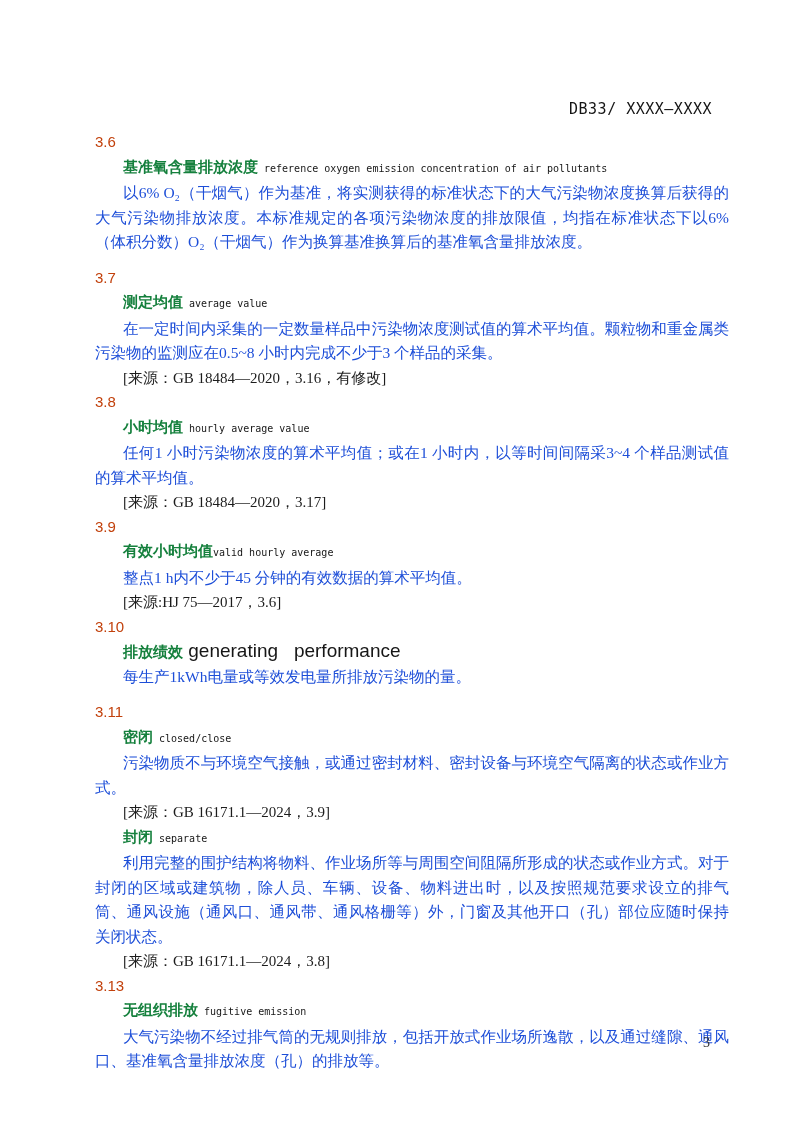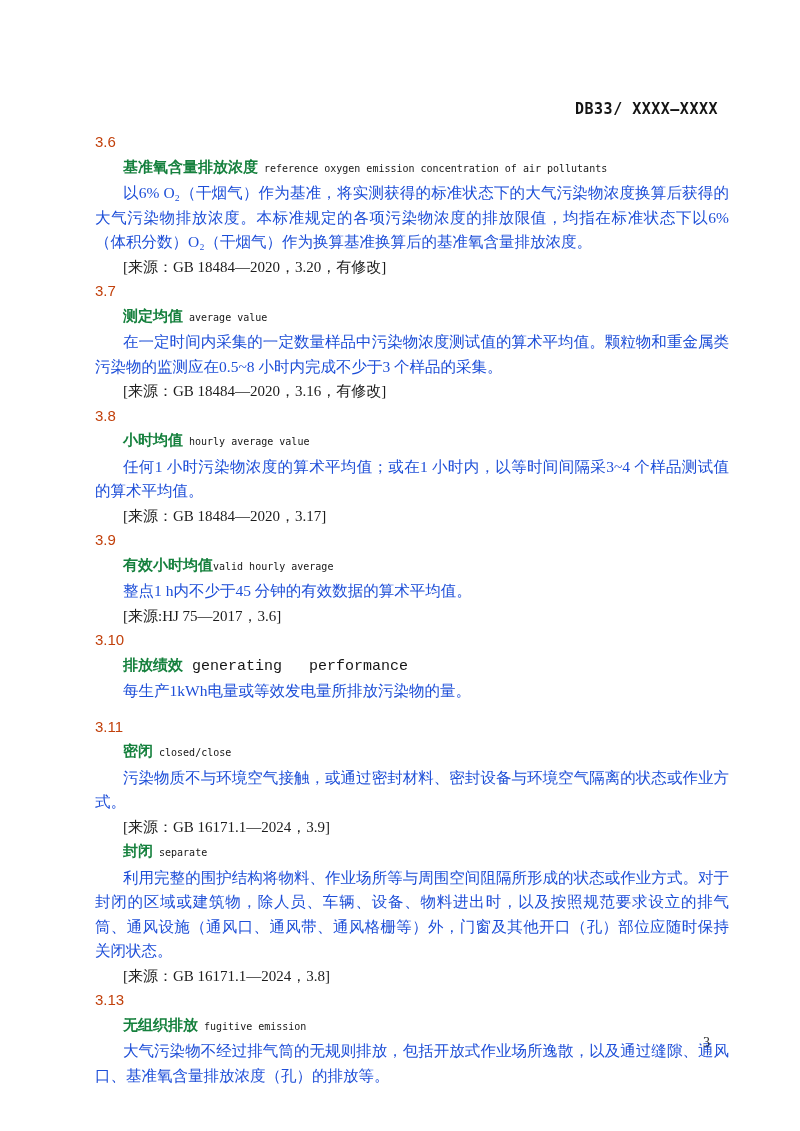--- a/index.html
+++ b/index.html
@@ -10,23 +10,23 @@
   }
   .page {
     position: relative;
     width: 800px; height: 1131px;
     background: #ffffff;
     color: #1c1c1c;
     overflow: hidden;
   }
   .doc-header {
     position: absolute;
-    top: 100px; right: 82px;
+    top: 100px; right: 88px;
     font-family: "DejaVu Sans Mono", monospace;
-    font-weight: 700;
+    font-weight: 400;
     font-size: 15px;
     letter-spacing: 0.5px;
     color: #141414;
   }
   .content {
     position: absolute;
     top: 130px; left: 95px;
     width: 634px;
     line-height: 24.5px;
     font-size: 15.5px;
@@ -46,22 +46,22 @@
     font-size: 15px;
     color: #15803d;
   }
   .term-en {
     font-family: "DejaVu Sans Mono", monospace;
     font-size: 10px;
     white-space: pre;
     color: #161616;
   }
   .term-en.serif {
-    font-family: Liberation Mono, monospace;
-    font-size: 15px;
+    font-family: Liberation Sans, sans-serif;
+    font-size: 19px;
   }
   .definition {
     margin: 0;
     text-indent: 28px;
     text-align: justify;
     color: #1d4ed8;
   }
   .source {
     margin: 0;
     padding-left: 28px;
@@ -84,21 +84,20 @@
   <div class="doc-header">
     <span>DB33/ XXXX—XXXX</span>
   </div>
 
   <main class="content">
     <div id="sections">
   <section class="clause">
     <div class="clause-number">3.6</div>
     <div class="term-line"><span class="term-zh">基准氧含量排放浓度</span><span class="term-en"> reference oxygen emission concentration of air pollutants</span></div>
     <p class="definition">以6% O₂（干烟气）作为基准，将实测获得的标准状态下的大气污染物浓度换算后获得的大气污染物排放浓度。本标准规定的各项污染物浓度的排放限值，均指在标准状态下以6%（体积分数）O₂（干烟气）作为换算基准换算后的基准氧含量排放浓度。</p>
-    <p class="source">[来源：GB 18484—2020，3.20，有修改]</p>
   </section>
 
   <section class="clause">
     <div class="clause-number">3.7</div>
     <div class="term-line"><span class="term-zh">测定均值</span><span class="term-en"> average value</span></div>
     <p class="definition">在一定时间内采集的一定数量样品中污染物浓度测试值的算术平均值。颗粒物和重金属类污染物的监测应在0.5~8 小时内完成不少于3 个样品的采集。</p>
     <p class="source">[来源：GB 18484—2020，3.16，有修改]</p>
   </section>
 
   <section class="clause">

